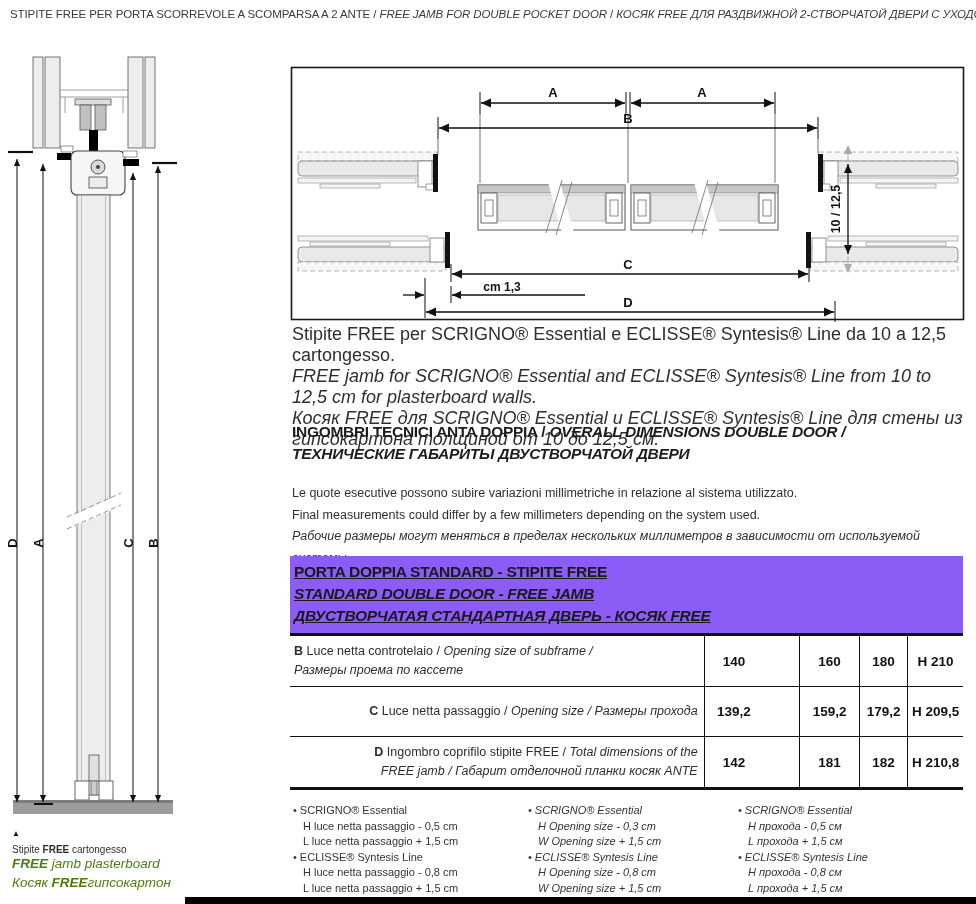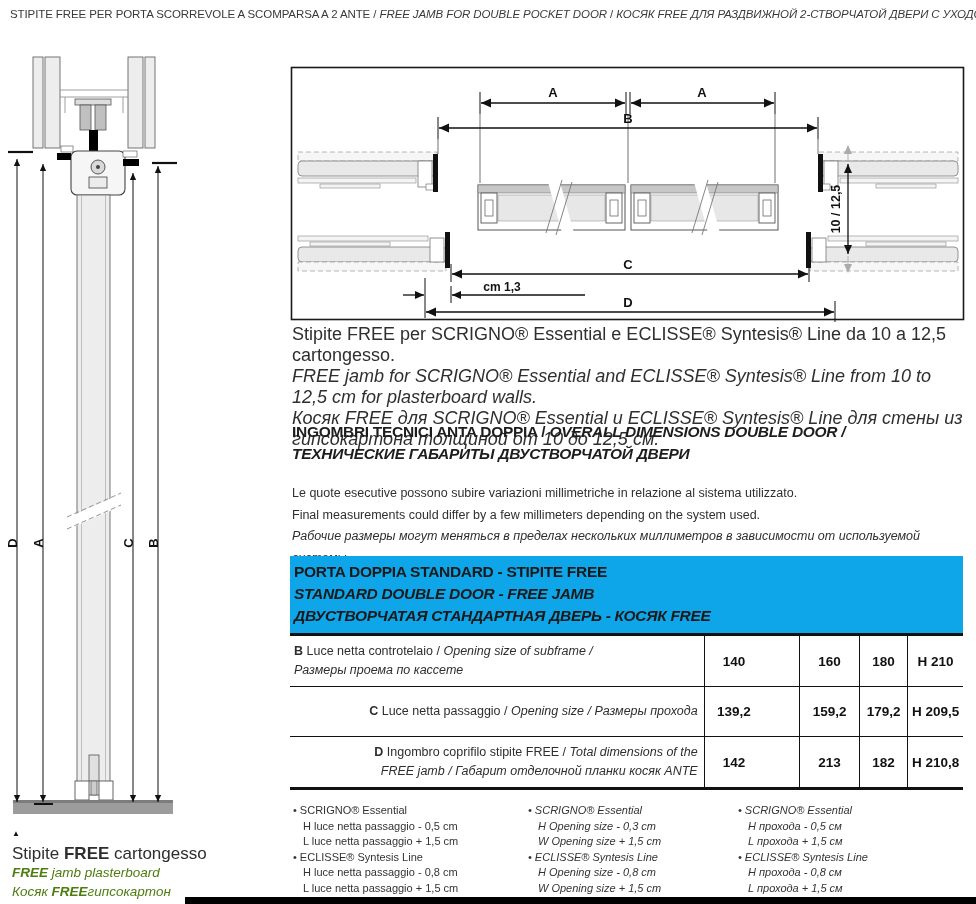--- a/index.html
+++ b/index.html
@@ -14,47 +14,47 @@
   #dwg-cap{top:324px;left:292px;width:676px;font-size:18px;line-height:21px;color:#2f2f2f;}
   #dwg-cap .i{font-style:italic;}
   
   #sec-head{top:421px;left:292px;width:676px;font-size:15.5px;font-weight:bold;
             letter-spacing:-0.3px;line-height:21.5px;color:#1d1d1d;}
   #sec-head i{font-style:italic;}
   
   #note{top:483px;left:292px;width:680px;font-size:12.5px;line-height:21.5px;color:#2f2f2f;}
   #note .i{font-style:italic;}
   
-  #tbl-title{top:556px;left:290px;width:673px;height:77px;background:#0ea5e9;
+  #tbl-title{top:556px;left:290px;width:673px;height:77px;background:#8b5cf6;
              font-size:15.5px;font-weight:bold;letter-spacing:-0.3px;line-height:22px;
-             color:#1a1a1a;box-sizing:border-box;padding:5px 0 0 4px;}
+             color:#1a1a1a;box-sizing:border-box;padding:5px 0 0 4px;text-decoration:underline;}
   #tbl-title i{font-style:italic;}
   
   #tbl{top:633px;left:290px;width:673px;border-top:3px solid #111;border-bottom:3px solid #111;}
   .trow{display:flex;width:673px;box-sizing:border-box;}
   .trow.sep{border-bottom:1px solid #111;}
   .tlabel{width:437px;box-sizing:border-box;padding:4px 6px 4px 4px;display:flex;
           flex-direction:column;justify-content:center;font-size:12.5px;line-height:19px;}
   .tlabel .k{font-weight:bold;}
   .tlabel i{font-style:italic;}
   .tval{box-sizing:border-box;border-left:1px solid #111;display:flex;align-items:center;
         justify-content:center;font-weight:bold;font-size:13.5px;color:#111;}
   .w1{width:63px;} .w2{width:63px;margin-left:36px;} .w3{width:51px;} .w4{width:59px;}
-  .h51{height:51px;justify-content:flex-end;} .h50{height:50px;text-align:right;}
+  .h51{height:51px;} .h50{height:50px;text-align:right;}
   
   .fncol{top:803px;font-size:11px;line-height:15.6px;color:#333;}
   #fn-it{left:293px;width:232px;}
   #fn-en{left:528px;width:205px;font-style:italic;}
   #fn-ru{left:738px;width:225px;font-style:italic;}
   .fn-sub{padding-left:10px;}
   .bull{font-size:11px;margin-right:3px;}
   
   #left-cap{top:829px;left:12px;width:270px;}
   #left-cap .tri{font-size:8px;color:#111;line-height:10px;}
-  #left-cap .l1{font-size:17px;color:#2e2e2e;margin-top:5px;}
+  #left-cap .l1{font-size:10px;color:#2e2e2e;margin-top:5px;}
   #left-cap .l2,#left-cap .l3{font-size:13.5px;font-style:italic;color:#4d7c0f;line-height:18.5px;}
   #left-cap b{font-weight:bold;}
   
   #botbar{top:897px;left:185px;width:791px;height:7px;background:#000;}
   svg text{font-family:"Liberation Sans",sans-serif;}
 </style>
 </head>
 <body>
 
 <div id="page">
@@ -311,21 +311,21 @@
       <div class="tval w1">139,2</div>
       <div class="tval w2">159,2</div>
       <div class="tval w3">179,2</div>
       <div class="tval w4">H 209,5</div>
     </div>
     <div class="trow h50">
       <div class="tlabel">
         <div><span class="k">D</span> <span>Ingombro coprifilo stipite FREE /</span> <i>Total dimensions of the</i><br><i>FREE jamb /</i> <i>Габарит отделочной планки косяк ANTE</i></div>
       </div>
       <div class="tval w1">142</div>
-      <div class="tval w2">213</div>
+      <div class="tval w2">181</div>
       <div class="tval w3">182</div>
       <div class="tval w4">H 210,8</div>
     </div>
   </div>
 
   <div id="fn-it" class="abs fncol">
     <div><span class="bull">•</span><span>SCRIGNO® Essential</span></div>
     <div class="fn-sub">H luce netta passaggio - 0,5 cm</div>
     <div class="fn-sub">L luce netta passaggio + 1,5 cm</div>
     <div><span class="bull">•</span><span>ECLISSE® Syntesis Line</span></div>

